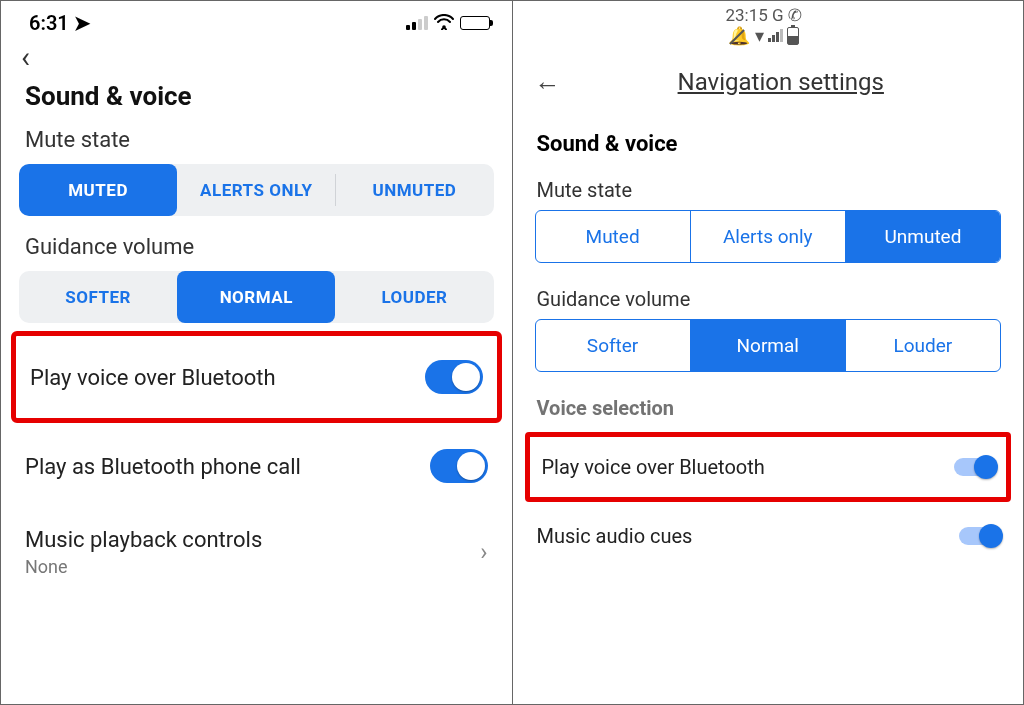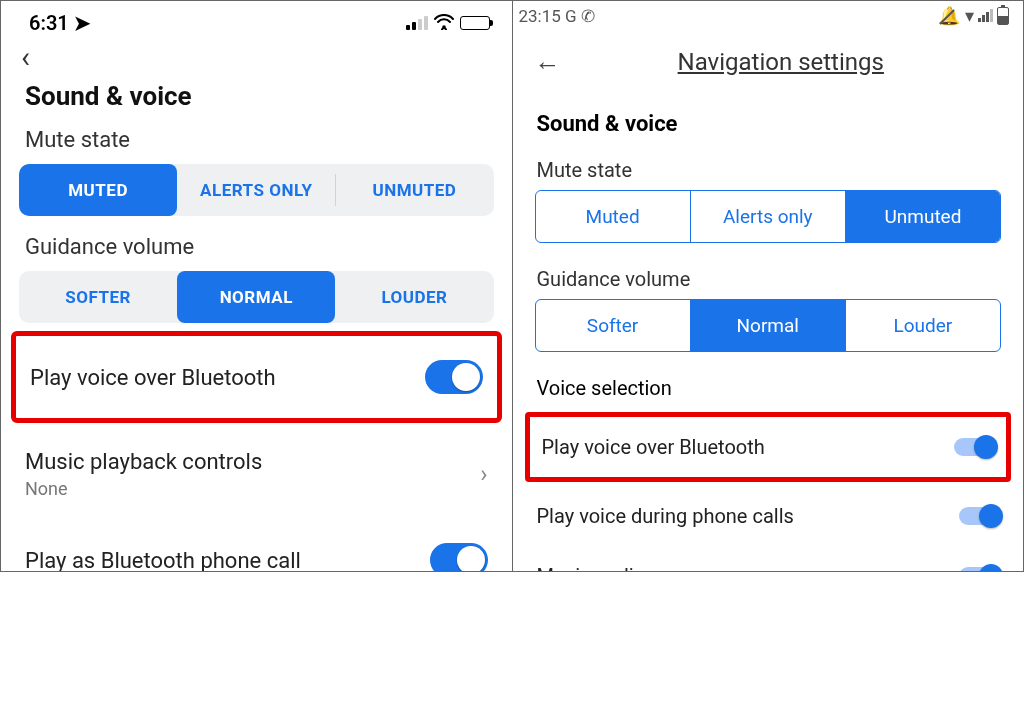--- a/index.html
+++ b/index.html
@@ -6,21 +6,21 @@
   body {
     font-family: -apple-system, BlinkMacSystemFont, "Segoe UI", Roboto, Arial, sans-serif;
     background: #fff;
     width: 1024px;
     height: 705px;
     overflow: hidden;
   }
   .container {
     display: flex;
     width: 1024px;
-    height: 572px;
+    height: 705px;
     border: 1px solid #666;
   }
   .pane {
     flex: 1;
     position: relative;
     background: #fff;
     overflow: hidden;
   }
   .pane-left { border-right: 1px solid #666; }
 
@@ -97,21 +97,21 @@
 
   .highlight-box {
     border: 5px solid #e60000; border-radius: 6px;
     margin: 4px 10px; padding: 2px 0;
   }
   .highlight-box .row { padding: 22px 14px; }
 
   
   .and-status {
     display:flex; justify-content:space-between; align-items:center;
-    padding: 4px 14px 2px 6px; font-size:17px; color:#555;
+    padding: 4px 14px 2px 6px; font-size:17px; color:#555;flex-direction:column;
   }
   .and-status .icons{ display:flex; gap:4px; align-items:center; font-size:18px;}
   .and-bell { position:relative; display:inline-block; }
   .and-bell::after{content:""; position:absolute; left:-2px; top:50%; width:20px; height:2px; background:#555; transform:rotate(-45deg);}
   .and-sig { display:inline-flex; align-items:flex-end; gap:1px;}
   .and-sig span{width:3px;background:#555;display:inline-block;}
   .and-sig span:nth-child(1){height:4px}
   .and-sig span:nth-child(2){height:7px}
   .and-sig span:nth-child(3){height:10px}
   .and-sig span:nth-child(4){height:13px;background:#bbb;}
@@ -133,21 +133,21 @@
     margin: 0 22px 10px; display:flex; border:1.5px solid #1a73e8; border-radius:6px;
     overflow:hidden;
   }
   .and-seg .opt {
     flex:1; text-align:center; padding:14px 0; font-size:19px; color:#1a73e8;
   }
   .and-seg .opt + .opt { border-left:1.5px solid #1a73e8; }
   .and-seg .opt.selected { background:#1a73e8; color:#fff; }
 
   .voice-sel { padding: 14px 24px 6px; }
-  .voice-sel .t { font-size:20px; color:#000000; }
+  .voice-sel .t { font-size:20px; color:#737373;font-weight:bold; }
   .voice-sel .s { font-size:17px; color:#888; margin-top:4px;}
 
   .and-row {
     display:flex; align-items:center; justify-content:space-between;
     padding: 18px 24px; font-size:20px; color:#222;
   }
   .and-toggle {
     width:40px; height:18px; border-radius:10px; background:#a7c7fb;
     position:relative; flex-shrink:0;
   }
@@ -214,32 +214,32 @@
     <div class="highlight-box">
       <div class="row">
         <span>Play voice over Bluetooth</span>
         <span class="toggle">
             <span class="knob"></span>
           </span>
       </div>
     </div>
 
     <div class="row">
+      <span>Play as Bluetooth phone call</span>
+      <span class="toggle">
+          <span class="knob"></span>
+        </span>
+    </div>
+
+    <div class="row">
       <div class="left-col">
         <span>Music playback controls</span>
         <span class="sub">None</span>
       </div>
       <span class="chev">›</span>
-    </div>
-
-    <div class="row">
-      <span>Play as Bluetooth phone call</span>
-      <span class="toggle">
-          <span class="knob"></span>
-        </span>
     </div>
   </div>
 
   <div class="pane">
     <div class="and-status">
       <span>
         <span>23:15</span>
         <span> G</span>
         <span> ✆</span>
       </span>
@@ -285,26 +285,20 @@
 
     <div class="and-highlight">
       <div class="and-row">
         <span>Play voice over Bluetooth</span>
         <span class="and-toggle">
             <span class="knob"></span>
           </span>
       </div>
     </div>
 
-    <div class="and-row">
-      <span>Play voice during phone calls</span>
-      <span class="and-toggle">
-          <span class="knob"></span>
-        </span>
-    </div>
 
     <div class="and-row">
       <span>Music audio cues</span>
       <span class="and-toggle">
           <span class="knob"></span>
         </span>
     </div>
   </div>
 </div>
 

